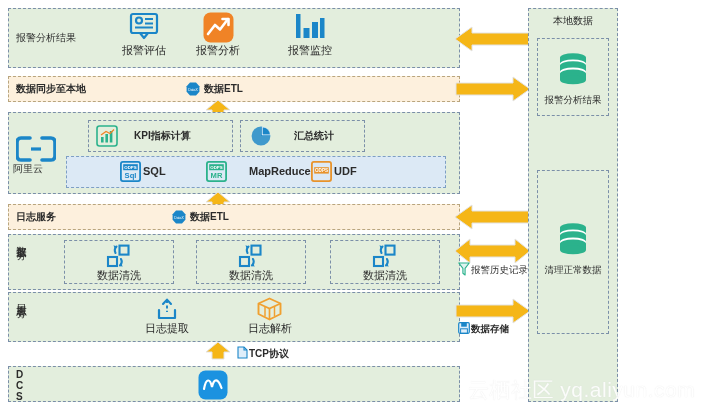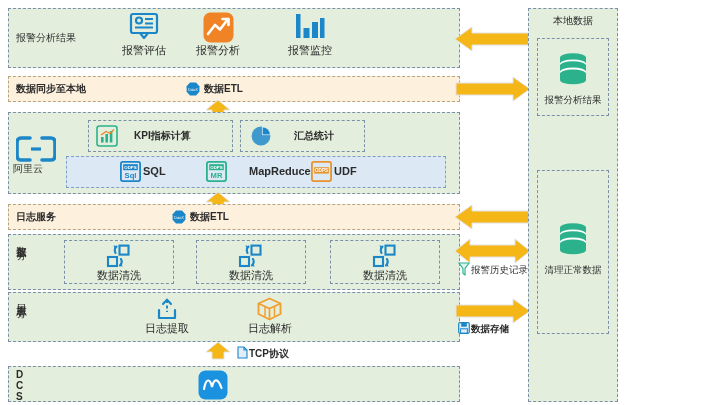--- a/index.html
+++ b/index.html
@@ -368,14 +368,15 @@
       <ellipse cx="17" cy="13.6" rx="13" ry="4.3" fill="#2bb28c"></ellipse>
       <rect x="4" y="13.6" width="26" height="6.2" fill="#2bb28c"></rect>
       <ellipse cx="17" cy="19.8" rx="13" ry="4.3" fill="#ffffff"></ellipse>
       <ellipse cx="17" cy="21.7" rx="13" ry="4.3" fill="#2bb28c"></ellipse>
       <rect x="4" y="21.7" width="26" height="6.2" fill="#2bb28c"></rect>
       <ellipse cx="17" cy="27.9" rx="13" ry="4.3" fill="#2bb28c"></ellipse>
     </svg>
   </div>
   <div class="cap" style="left:537px; top:265px; width:72px; font-size:9.5px;">清理正常数据</div>
 
+  <div class="watermark" style="left:468px; top:376px;">云栖社区 yq.aliyun.com</div>
 
 </div>
 
 </body></html>

